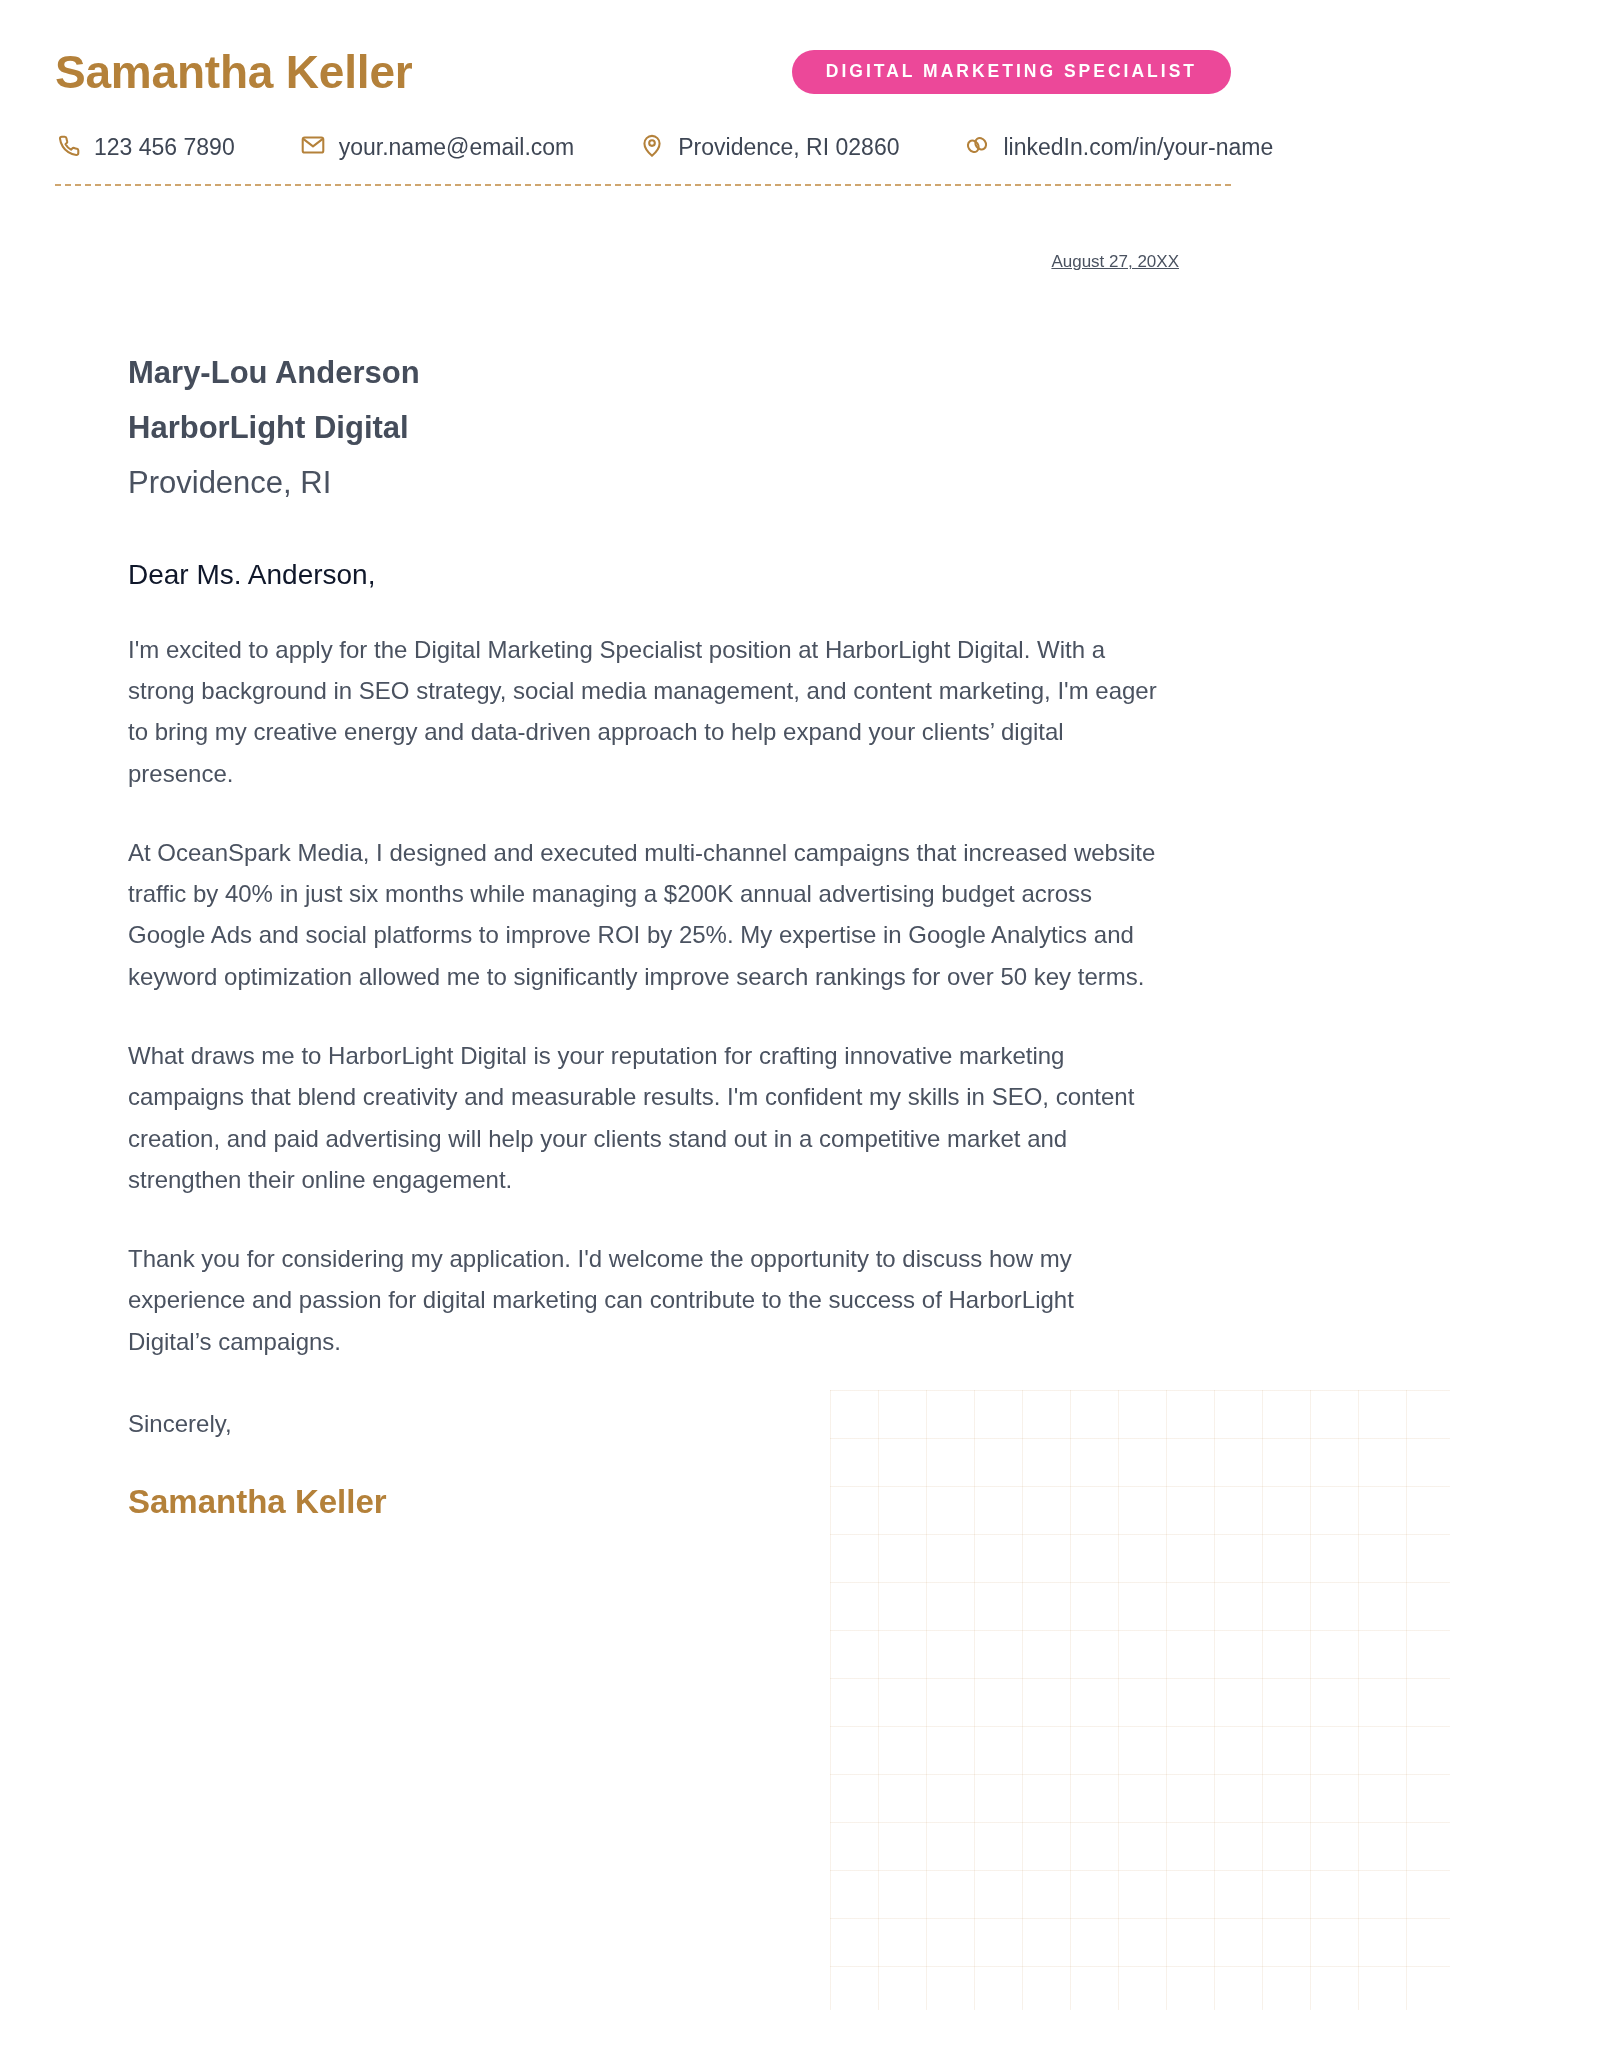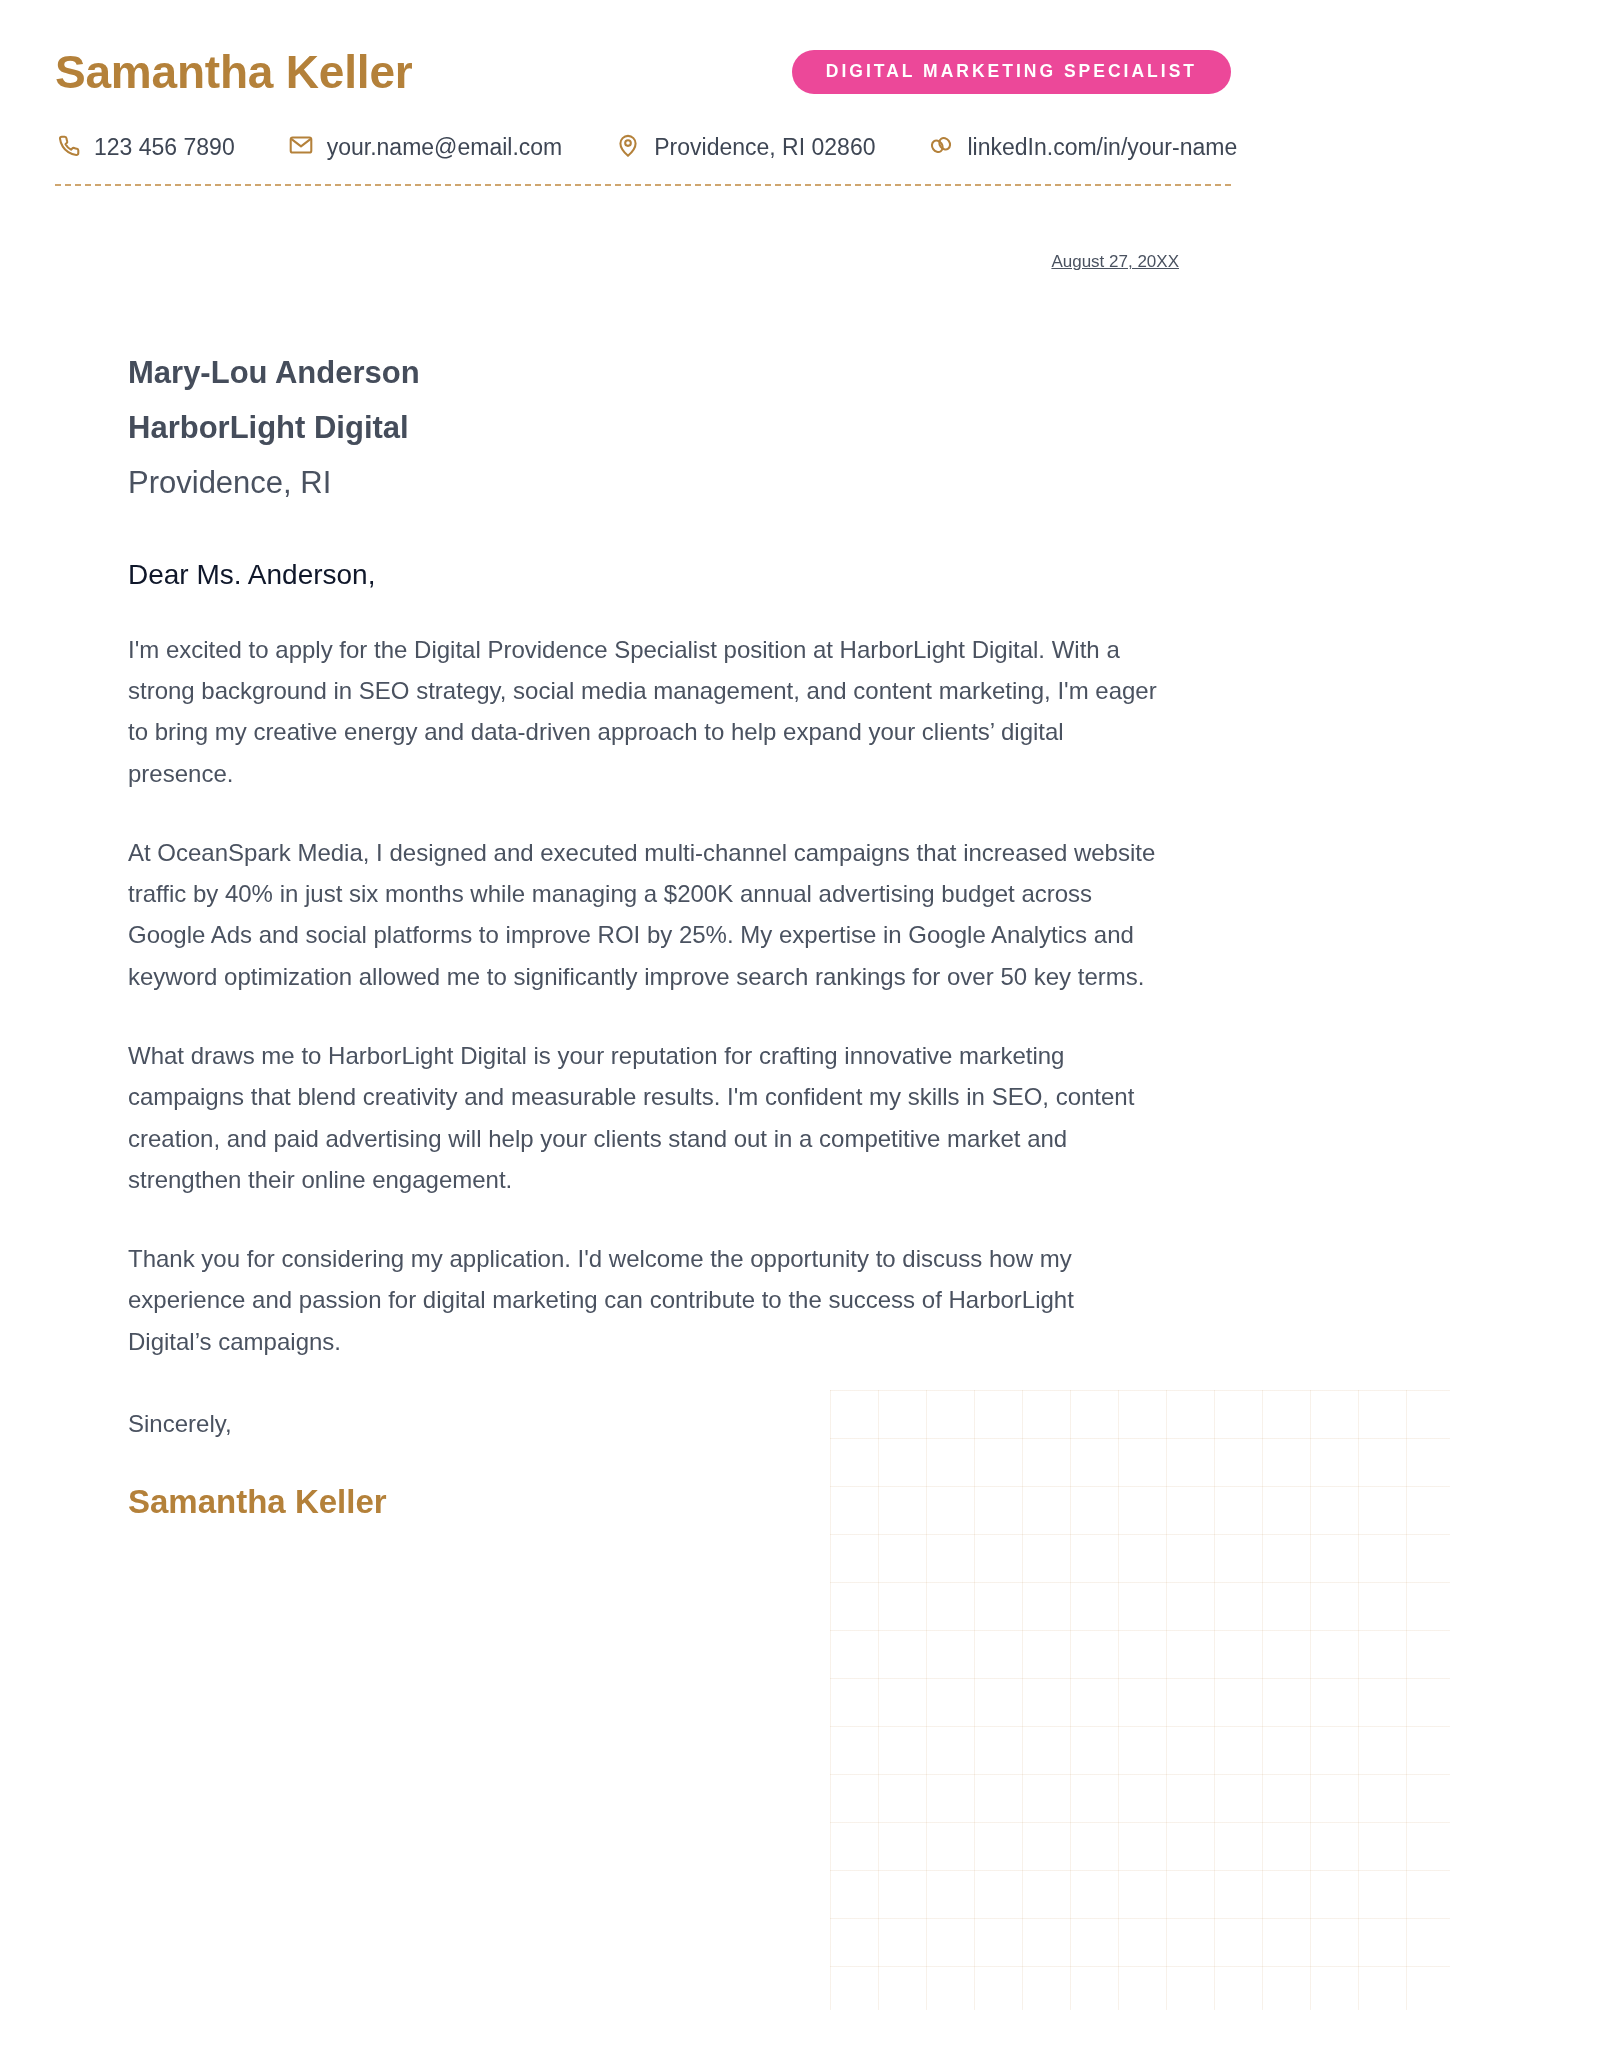--- a/index.html
+++ b/index.html
@@ -64,21 +64,21 @@
     letter-spacing: 3.0px;
     white-space: nowrap;
     line-height: 1;
   }
 
   
   .contact-row {
     display: flex;
     align-items: center;
     margin-top: 36px;
-    gap: 0;
+    gap: 12px;
   }
   .contact-item {
     display: flex;
     align-items: center;
     gap: 13px;
     white-space: nowrap;
   }
   .contact-item + .contact-item { margin-left: 53px; }
   .contact-text {
     font-size: 23px;
@@ -200,21 +200,21 @@
   <div class="letter-body">
 
     <div class="recipient">
       <div class="recipient-line bold">Mary-Lou Anderson</div>
       <div class="recipient-line bold">HarborLight Digital</div>
       <div class="recipient-line">Providence, RI</div>
     </div>
 
     <div class="salutation">Dear Ms. Anderson,</div>
 
-    <p class="para">I'm excited to apply for the Digital Providence Specialist position at HarborLight Digital. With a strong background in SEO strategy, social media management, and content marketing, I'm eager to bring my creative energy and data-driven approach to help expand your clients’ digital presence.</p>
+    <p class="para">I'm excited to apply for the Digital Marketing Specialist position at HarborLight Digital. With a strong background in SEO strategy, social media management, and content marketing, I'm eager to bring my creative energy and data-driven approach to help expand your clients’ digital presence.</p>
     <p class="para">At OceanSpark Media, I designed and executed multi-channel campaigns that increased website traffic by 40% in just six months while managing a $200K annual advertising budget across Google Ads and social platforms to improve ROI by 25%. My expertise in Google Analytics and keyword optimization allowed me to significantly improve search rankings for over 50 key terms.</p>
     <p class="para">What draws me to HarborLight Digital is your reputation for crafting innovative marketing campaigns that blend creativity and measurable results. I'm confident my skills in SEO, content creation, and paid advertising will help your clients stand out in a competitive market and strengthen their online engagement.</p>
     <p class="para">Thank you for considering my application. I'd welcome the opportunity to discuss how my experience and passion for digital marketing can contribute to the success of HarborLight Digital’s campaigns.</p>
 
     <div class="closing">Sincerely,</div>
     <div class="signature">Samantha Keller</div>
 
   </div>
 </div>
 

